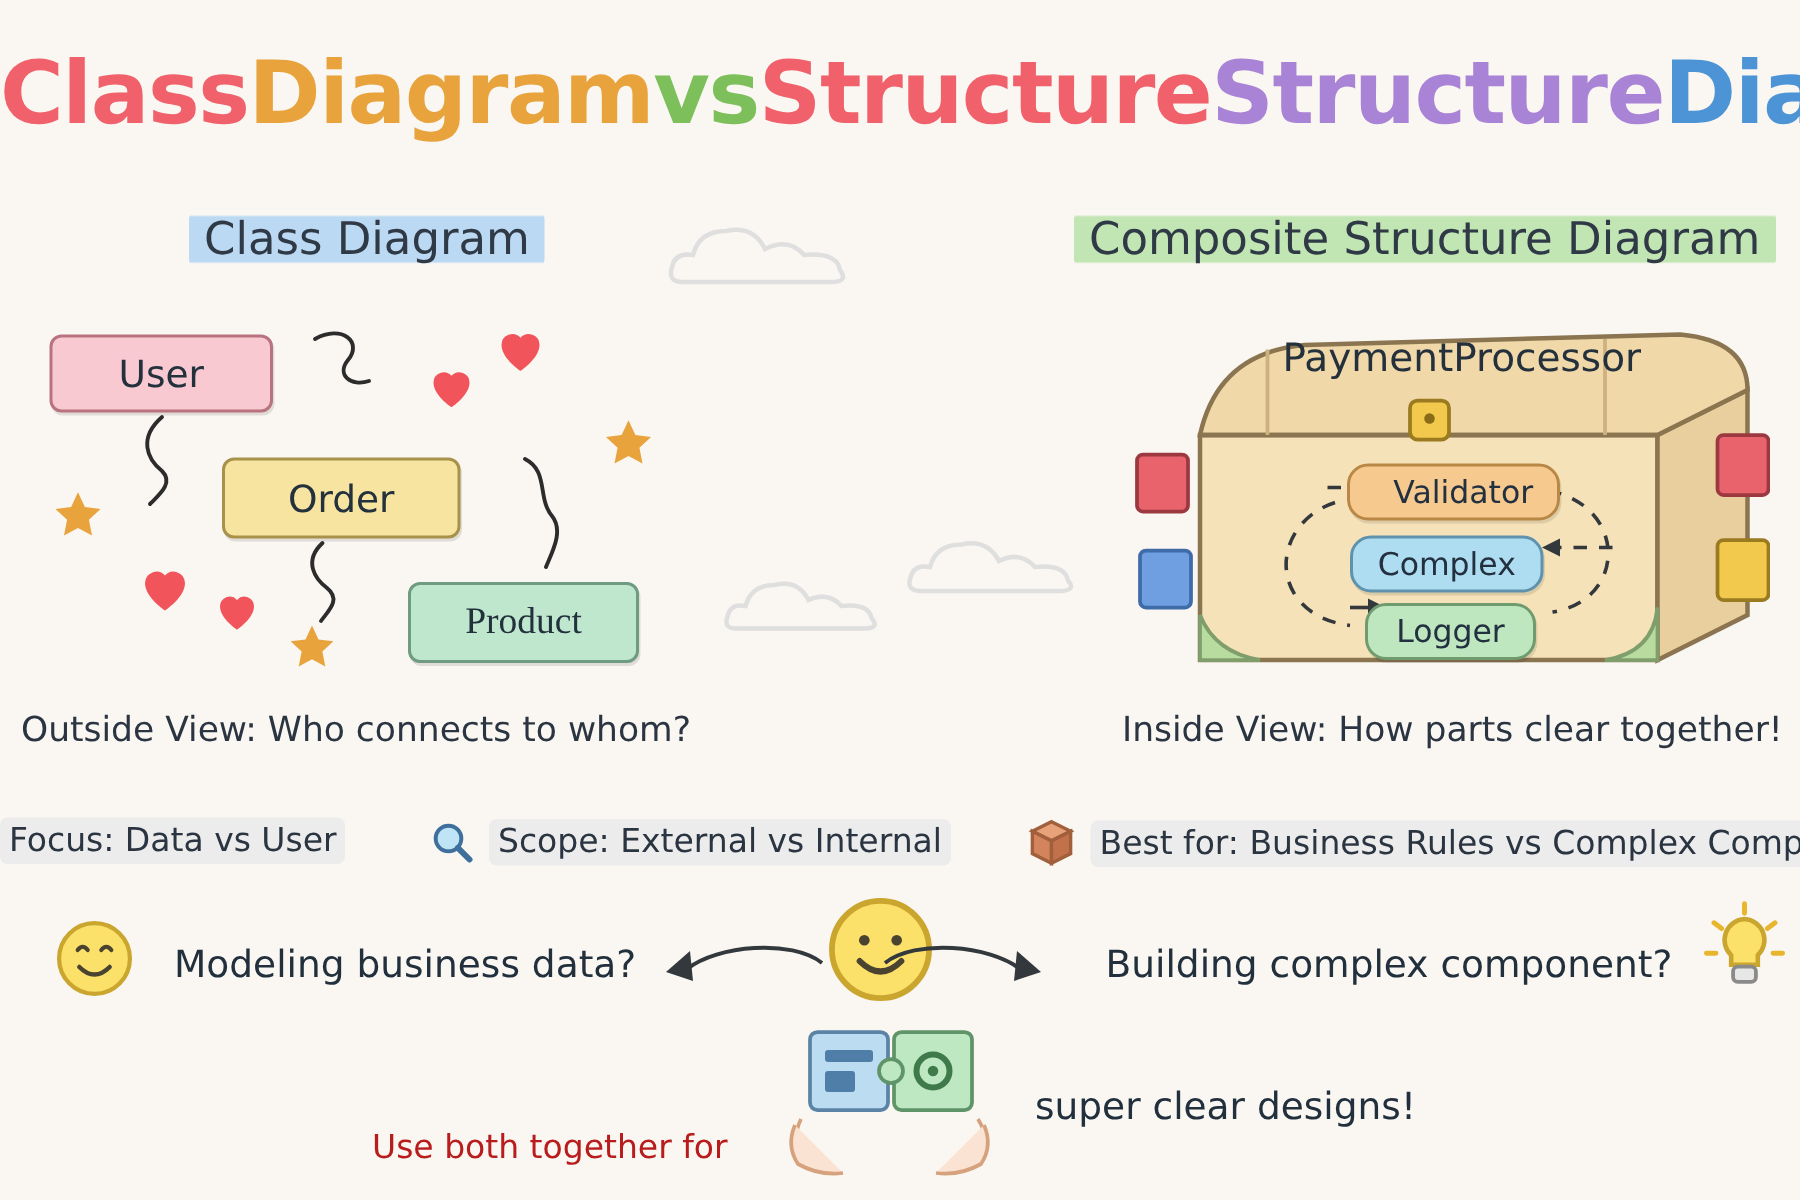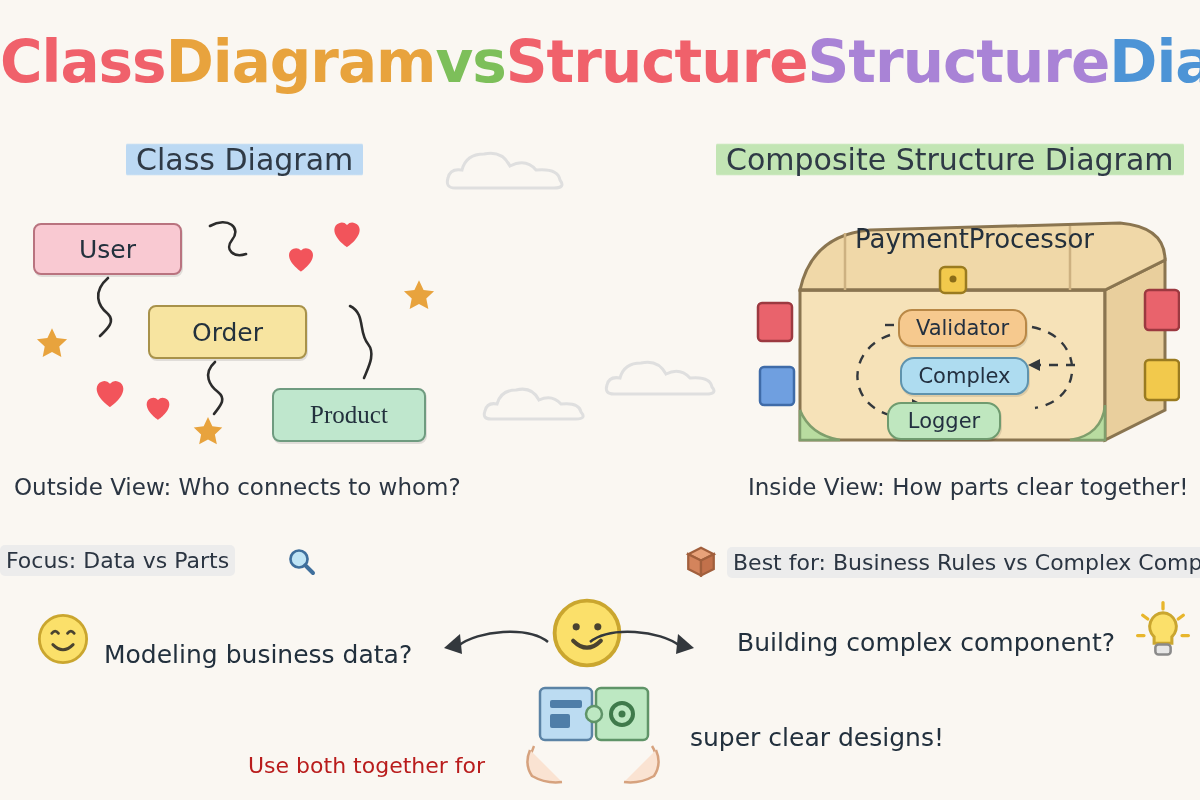--- a/index.html
+++ b/index.html
@@ -61,39 +61,39 @@
   
   #chest{position:absolute;left:740px;top:195px;width:440px;height:265px;}
   #chest-title{
     position:absolute;left:855px;top:224px;font-size:26px;color:#24303c;white-space:nowrap;
   }
   .part{
     position:absolute;border:2.5px solid #7a7a7a;border-radius:14px;
     font-size:21px;color:#233040;display:flex;align-items:center;justify-content:center;
     box-shadow:1px 2px 0 rgba(0,0,0,.10);
   }
-  #part-validator{left:898px;top:309px;width:125px;height:34px;background:#f6c98e;border-color:#b98846;}
+  #part-validator{left:898px;top:309px;width:125px;height:34px;background:#f6c98e;border-color:#b98846;padding-left:13px;}
   #part-gateway{left:900px;top:357px;width:125px;height:34px;background:#aedcf0;border-color:#5f93ad;}
-  #part-logger{left:887px;top:402px;width:110px;height:34px;background:#bfe7bf;border-color:#6f9b6f;text-align:center;}
+  #part-logger{left:910px;top:402px;width:110px;height:34px;background:#bfe7bf;border-color:#6f9b6f;text-align:center;}
 
   
   .feat{
     position:absolute;top:545px;font-size:22px;color:#2b3542;white-space:nowrap;
     display:flex;align-items:center;gap:9px;
   }
   .feat .lbl{
     background:#ececec;border-radius:5px;padding:3px 6px;
   }
   #feat1{left:0px;}
   #feat2{left:285px;}
   #feat3{left:684px;}
 
   
   .qrow{position:absolute;top:628px;font-size:25px;color:#22303d;white-space:nowrap;}
-  #q-left{left:104px;margin-top:12px;}
+  #q-left{left:116px;}
   #q-right{left:737px;}
 
   
   #bottom-left{position:absolute;left:248px;top:753px;font-size:22px;color:#b91c1c;white-space:nowrap;}
   #bottom-right{position:absolute;left:690px;top:723px;font-size:25px;color:#22303d;white-space:nowrap;}
 
   .emoji{position:absolute;}
 </style>
 </head>
 <body>
@@ -182,27 +182,28 @@
 </svg>
 <div id="chest-title">PaymentProcessor</div>
 <div id="part-validator" class="part">Validator</div>
 <div id="part-gateway" class="part">Complex</div>
 <div id="part-logger" class="part">Logger</div>
 
 <div id="cap-left" class="caption">Outside View: Who connects to whom?</div>
 <div id="cap-right" class="caption">Inside View: How parts clear together!</div>
 
 <div id="feat1" class="feat">
-  <span class="lbl">Focus: Data vs Parts</span>
+  <span class="lbl">Focus: Data vs User</span>
 </div>
 <div id="feat2" class="feat">
   <svg width="32" height="32" viewBox="0 0 24 24">
     <circle cx="10.5" cy="10.5" r="6.4" fill="#bfe4f5" stroke="#3f6f9c" stroke-width="2"></circle>
     <path d="M15.2,15.2 L21,21" stroke="#3f6f9c" stroke-width="3" stroke-linecap="round"></path>
   </svg>
+  <span class="lbl">Scope: External vs Internal</span>
 </div>
 <div id="feat3" class="feat">
   <svg width="34" height="34" viewBox="0 0 24 24">
     <path d="M12,2 L21,6.5 L12,11 L3,6.5 Z" fill="#e8a27a" stroke="#a15f3c" stroke-width="1.6"></path>
     <path d="M3,6.5 L3,17 L12,21.5 L12,11 Z" fill="#d4845c" stroke="#a15f3c" stroke-width="1.6"></path>
     <path d="M21,6.5 L21,17 L12,21.5 L12,11 Z" fill="#c2714b" stroke="#a15f3c" stroke-width="1.6"></path>
   </svg>
   <span class="lbl">Best for: Business Rules vs Complex Components</span>
 </div>
 

